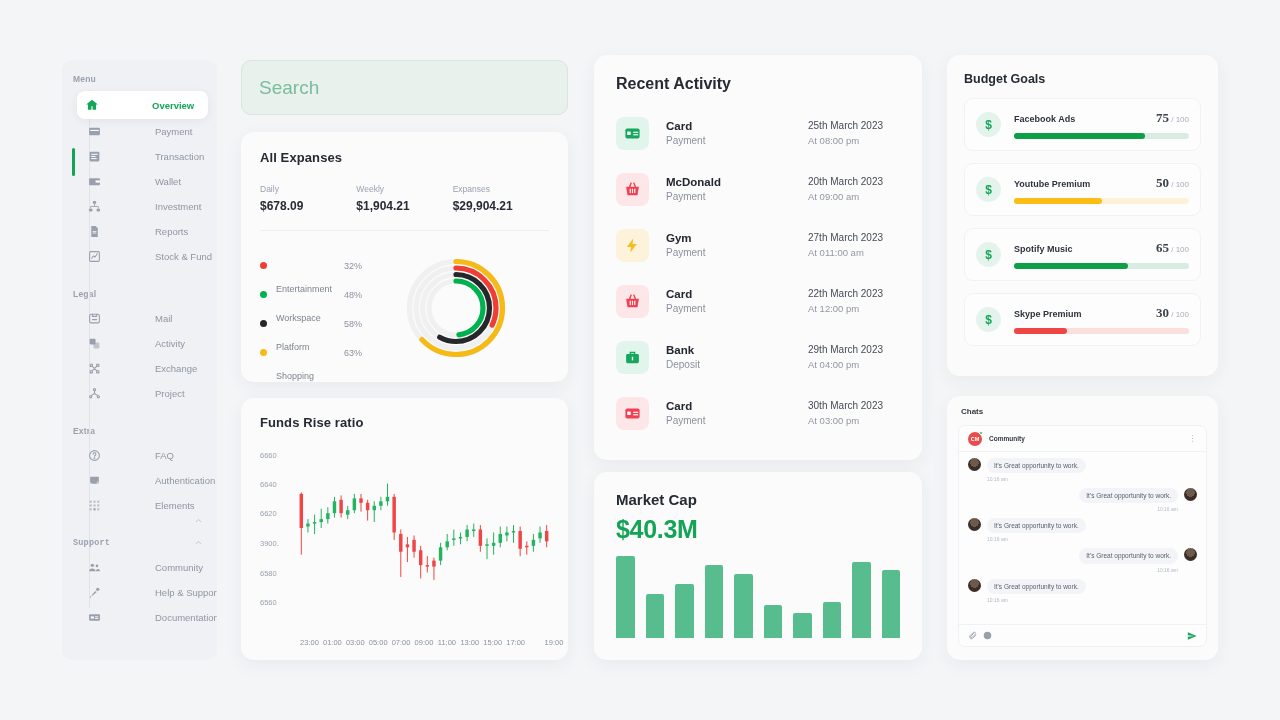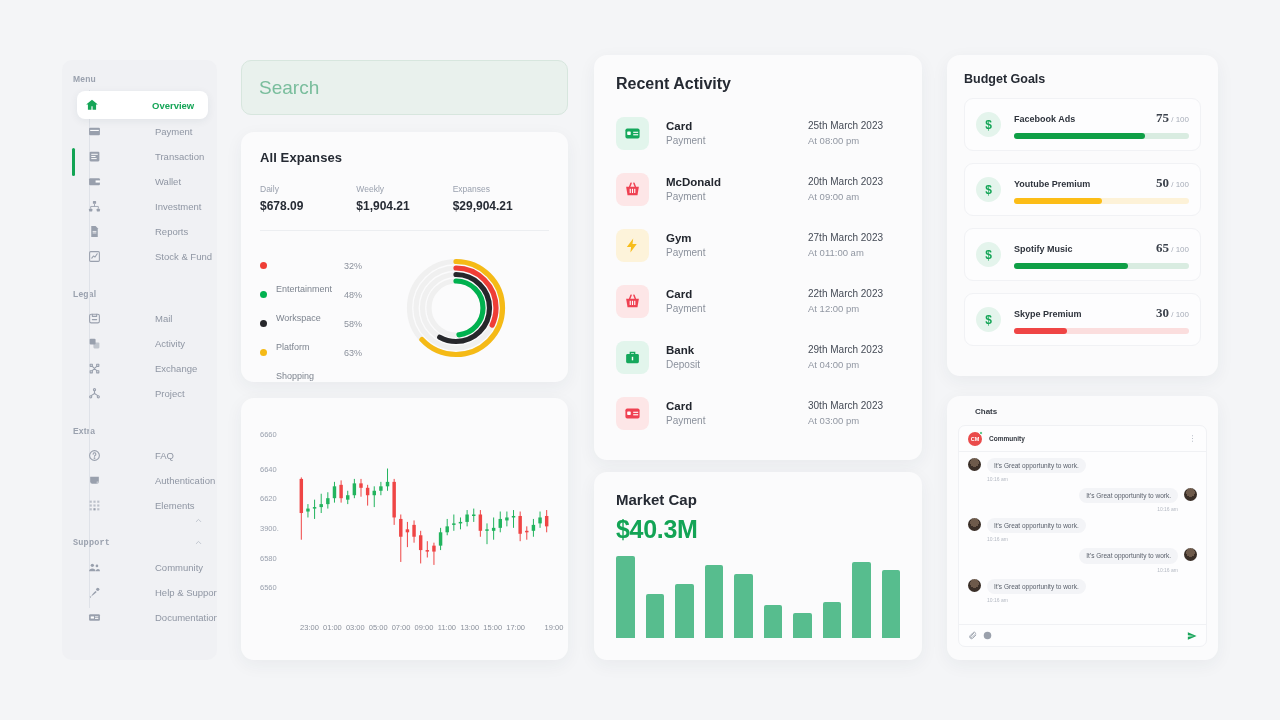--- a/index.html
+++ b/index.html
@@ -152,21 +152,21 @@
   .goal-main { flex: 1; margin-left: 13px; }
   .goal-top { display: flex; justify-content: space-between; align-items: baseline; }
   .goal-name { font-size: 9px; font-weight: 700; color: #2e333c; }
   .goal-count { font-size: 8px; color: #a7adb8; }
   .goal-count b { color: #3c424c; font-size: 13px; font-family: Liberation Serif, serif; }
   .goal-track { height: 6px; border-radius: 4px; margin-top: 7px; width: 100%; }
   .goal-fill { height: 6px; border-radius: 4px; }
 
   
   .chats { left: 947px; top: 396px; width: 271px; height: 264px; padding: 11px 11px; }
-  .ch-title { font-size: 8px; font-weight: 700; color: #353a43; margin-left: 17px; }
+  .ch-title { font-size: 8px; font-weight: 700; color: #353a43; margin-left: 3px; }
   .ch-panel {
     margin-top: 9px; background: #fdfdfe; border: 1px solid #f0f1f4;
     border-radius: 7px; height: 222px; position: relative; overflow: hidden;
   }
   .ch-head {
     display: flex; align-items: center; height: 26px;
     border-bottom: 1px solid #f0f1f4; padding: 0 9px;
   }
   .ch-avatar {
     width: 14px; height: 14px; border-radius: 50%; background: #ea4b4b;
@@ -452,23 +452,24 @@
             <circle cx="75" cy="75" r="27" fill="none" stroke="#00b14f" stroke-width="5.2" stroke-linecap="round" stroke-dasharray="81.43 169.65" transform="rotate(-90 75 75)"></circle>
             <circle cx="75" cy="75" r="33.5" fill="none" stroke="#26272b" stroke-width="5.2" stroke-linecap="round" stroke-dasharray="122.08 210.49" transform="rotate(-90 75 75)"></circle>
             <circle cx="75" cy="75" r="40" fill="none" stroke="#ef3e36" stroke-width="5.2" stroke-linecap="round" stroke-dasharray="80.42 251.33" transform="rotate(-90 75 75)"></circle>
             <circle cx="75" cy="75" r="46.5" fill="none" stroke="#f5ba16" stroke-width="5.2" stroke-linecap="round" stroke-dasharray="184.07 292.17" transform="rotate(-90 75 75)"></circle>
           </svg>
       </div>
     </div>
   </section>
 
   <section class="card funds">
+    <div class="card-title">Funds Rise ratio</div>
     <div class="chart-area">
       <div id="y-ticks">
-          <div class="ytick" style="top: 7px;">6660</div>
+          <div class="ytick" style="top: 13px;">6660</div>
           <div class="ytick" style="top: 41.5254px;">6640</div>
           <div class="ytick" style="top: 71.1864px;">6620</div>
           <div class="ytick" style="top: 100.847px;">3900.</div>
           <div class="ytick" style="top: 130.508px;">6580</div>
           <div class="ytick" style="top: 160.169px;">6560</div>
         </div>
       <div class="candles">
         <svg viewBox="0 0 252 175" preserveAspectRatio="none" id="candle-svg">
             <line x1="3.32" y1="50.42" x2="3.32" y2="112.71" stroke="#ef4545" stroke-width="1"></line>
             <rect x="1.59" y="51.91" width="3.45" height="34.11" fill="#ef4545"></rect>

